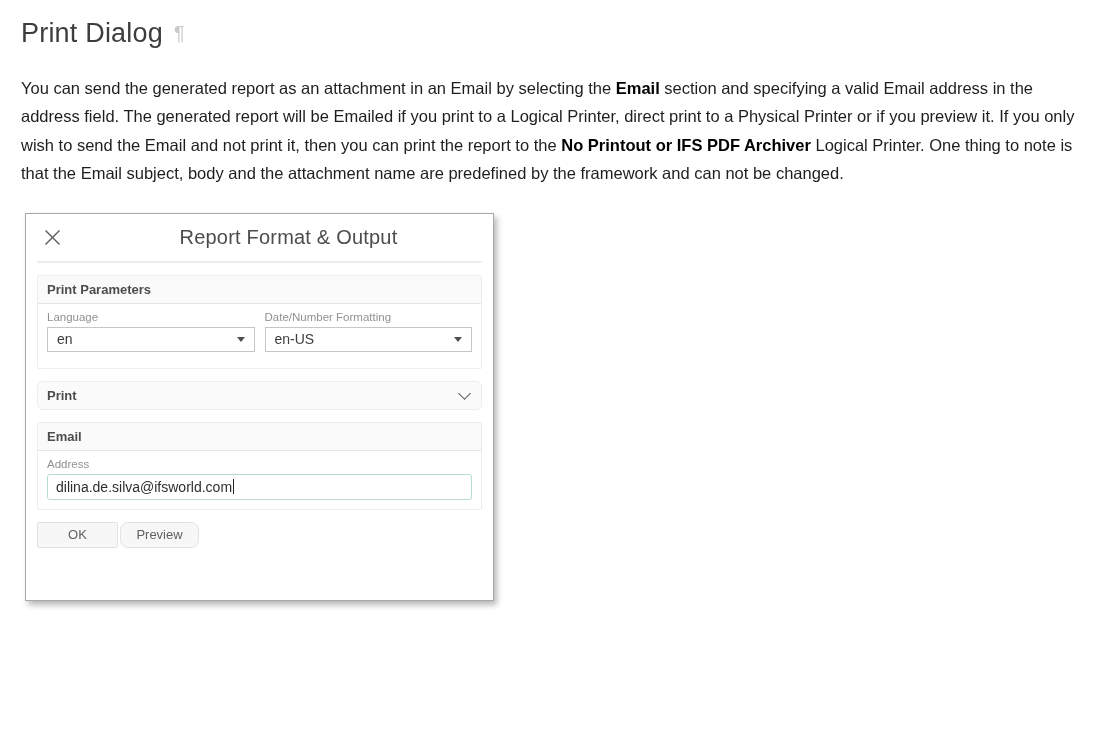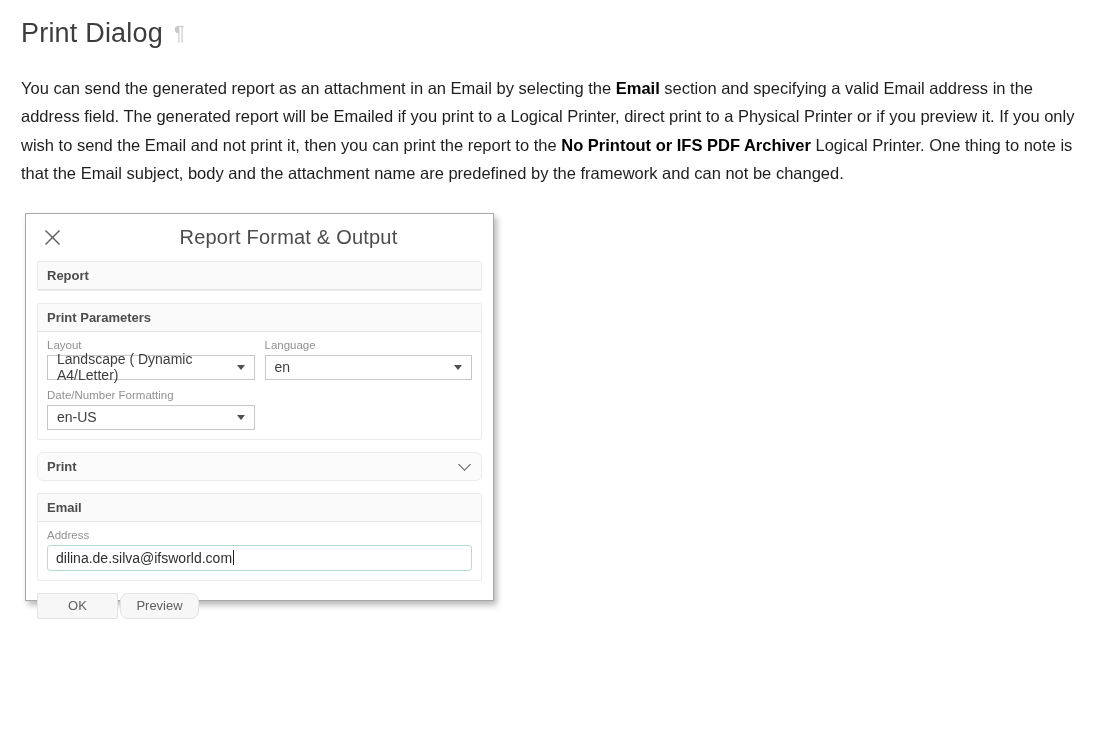--- a/index.html
+++ b/index.html
@@ -119,33 +119,25 @@
       <button class="close-btn">
         <svg width="17" height="17" viewBox="0 0 17 17">
           <line x1="1.5" y1="1.5" x2="15.5" y2="15.5" stroke="#5f5f5f" stroke-width="1.4"></line>
           <line x1="15.5" y1="1.5" x2="1.5" y2="15.5" stroke="#5f5f5f" stroke-width="1.4"></line>
         </svg>
       </button>
       <div class="dialog-title">Report Format &amp; Output</div>
     </div>
 
     <div class="card">
-      <div class="card-header">Report</div>
     </div>
 
     <div class="card">
       <div class="card-header">Print Parameters</div>
       <div class="card-body pp-grid">
-        <div>
-          <div class="field-label">Layout</div>
-          <div class="dropdown">
-            <span>Landscape ( Dynamic A4/Letter)</span>
-            <span class="dd-arrow"></span>
-          </div>
-        </div>
         <div>
           <div class="field-label">Language</div>
           <div class="dropdown">
             <span>en</span>
             <span class="dd-arrow"></span>
           </div>
         </div>
         <div>
           <div class="field-label">Date/Number Formatting</div>
           <div class="dropdown">

